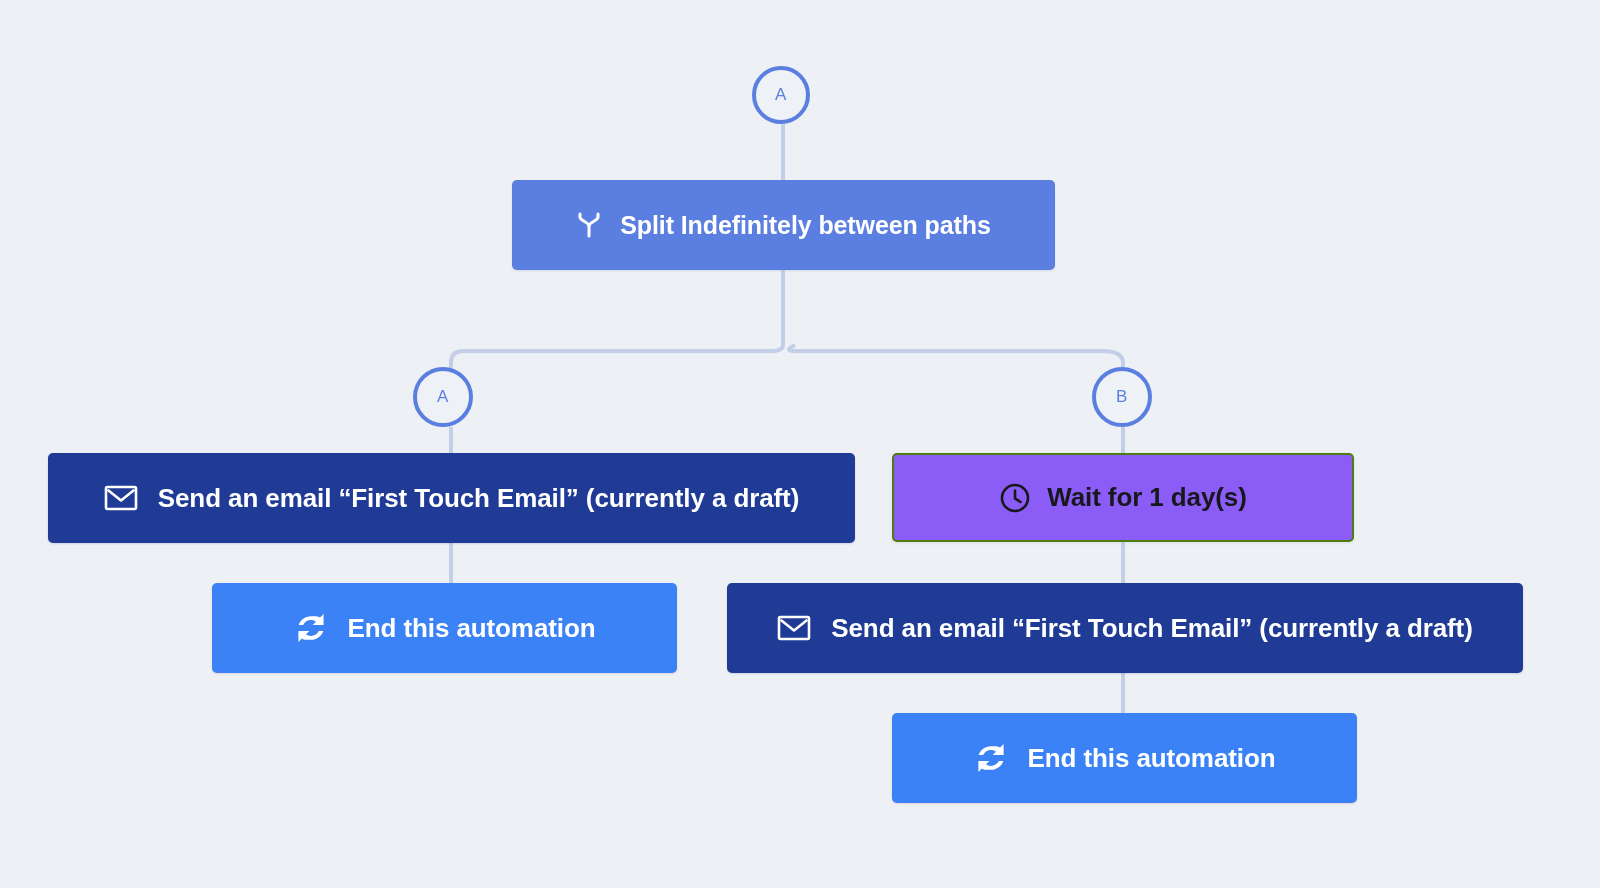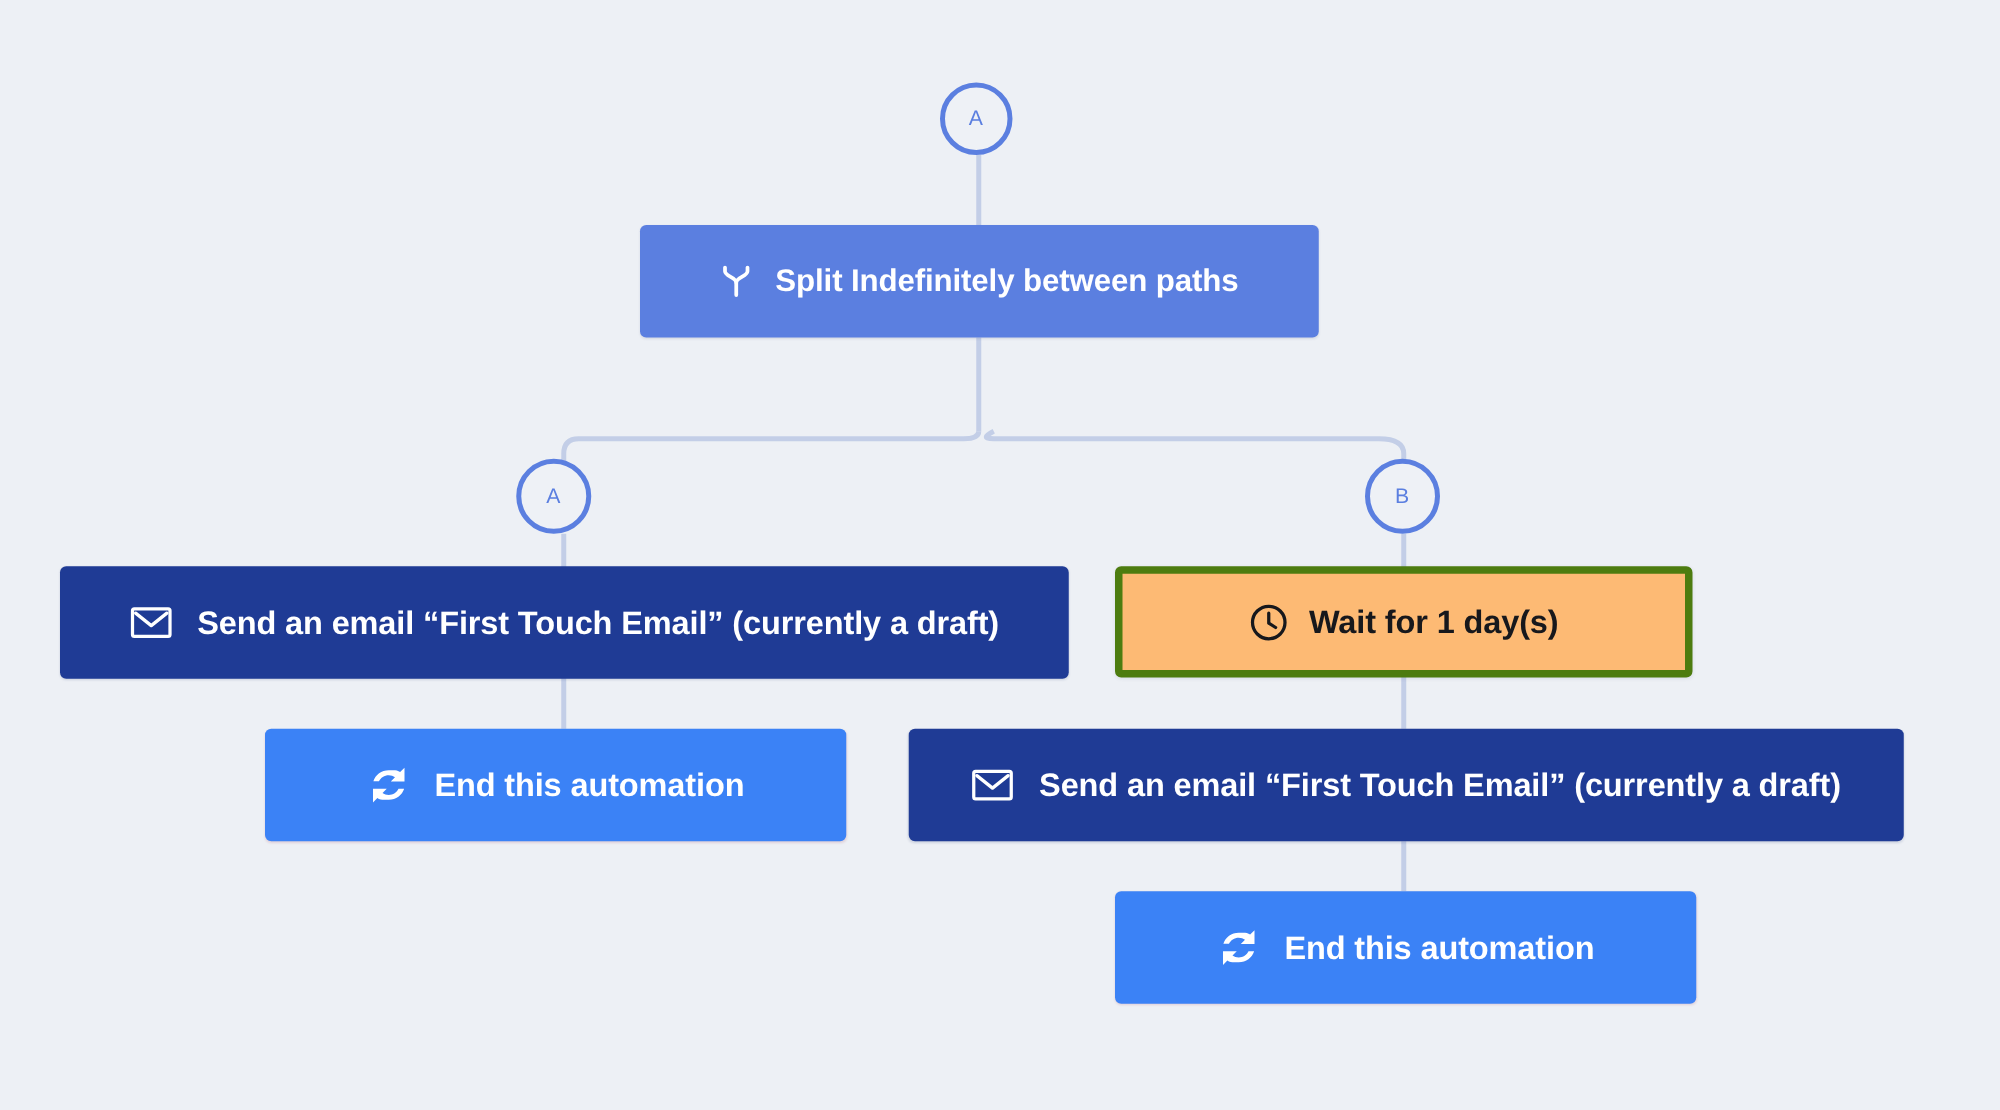--- a/index.html
+++ b/index.html
@@ -84,23 +84,23 @@
   .node-email .ico { margin-right: 20px; }
 
   .node-end {
     background: #3b82f6;
     color: #ffffff;
     box-shadow: 0 1px 2px rgba(150,30,60,.15);
   }
   .node-end .ico { margin-right: 20px; }
 
   .node-wait {
-    background: #fdba74;
+    background: #8b5cf6;
     color: #17181c;
-    border: 6px solid #4d7c0f;
+    border: 2px solid #4d7c0f;
     box-shadow: 0 1px 3px rgba(60,80,120,.10);
   }
   .node-wait .ico { margin-right: 16px; }
 </style>
 </head>
 <body>
 
 <div id="canvas">
 
   <svg id="edges" viewBox="0 0 1600 888" xmlns="http://www.w3.org/2000/svg">

